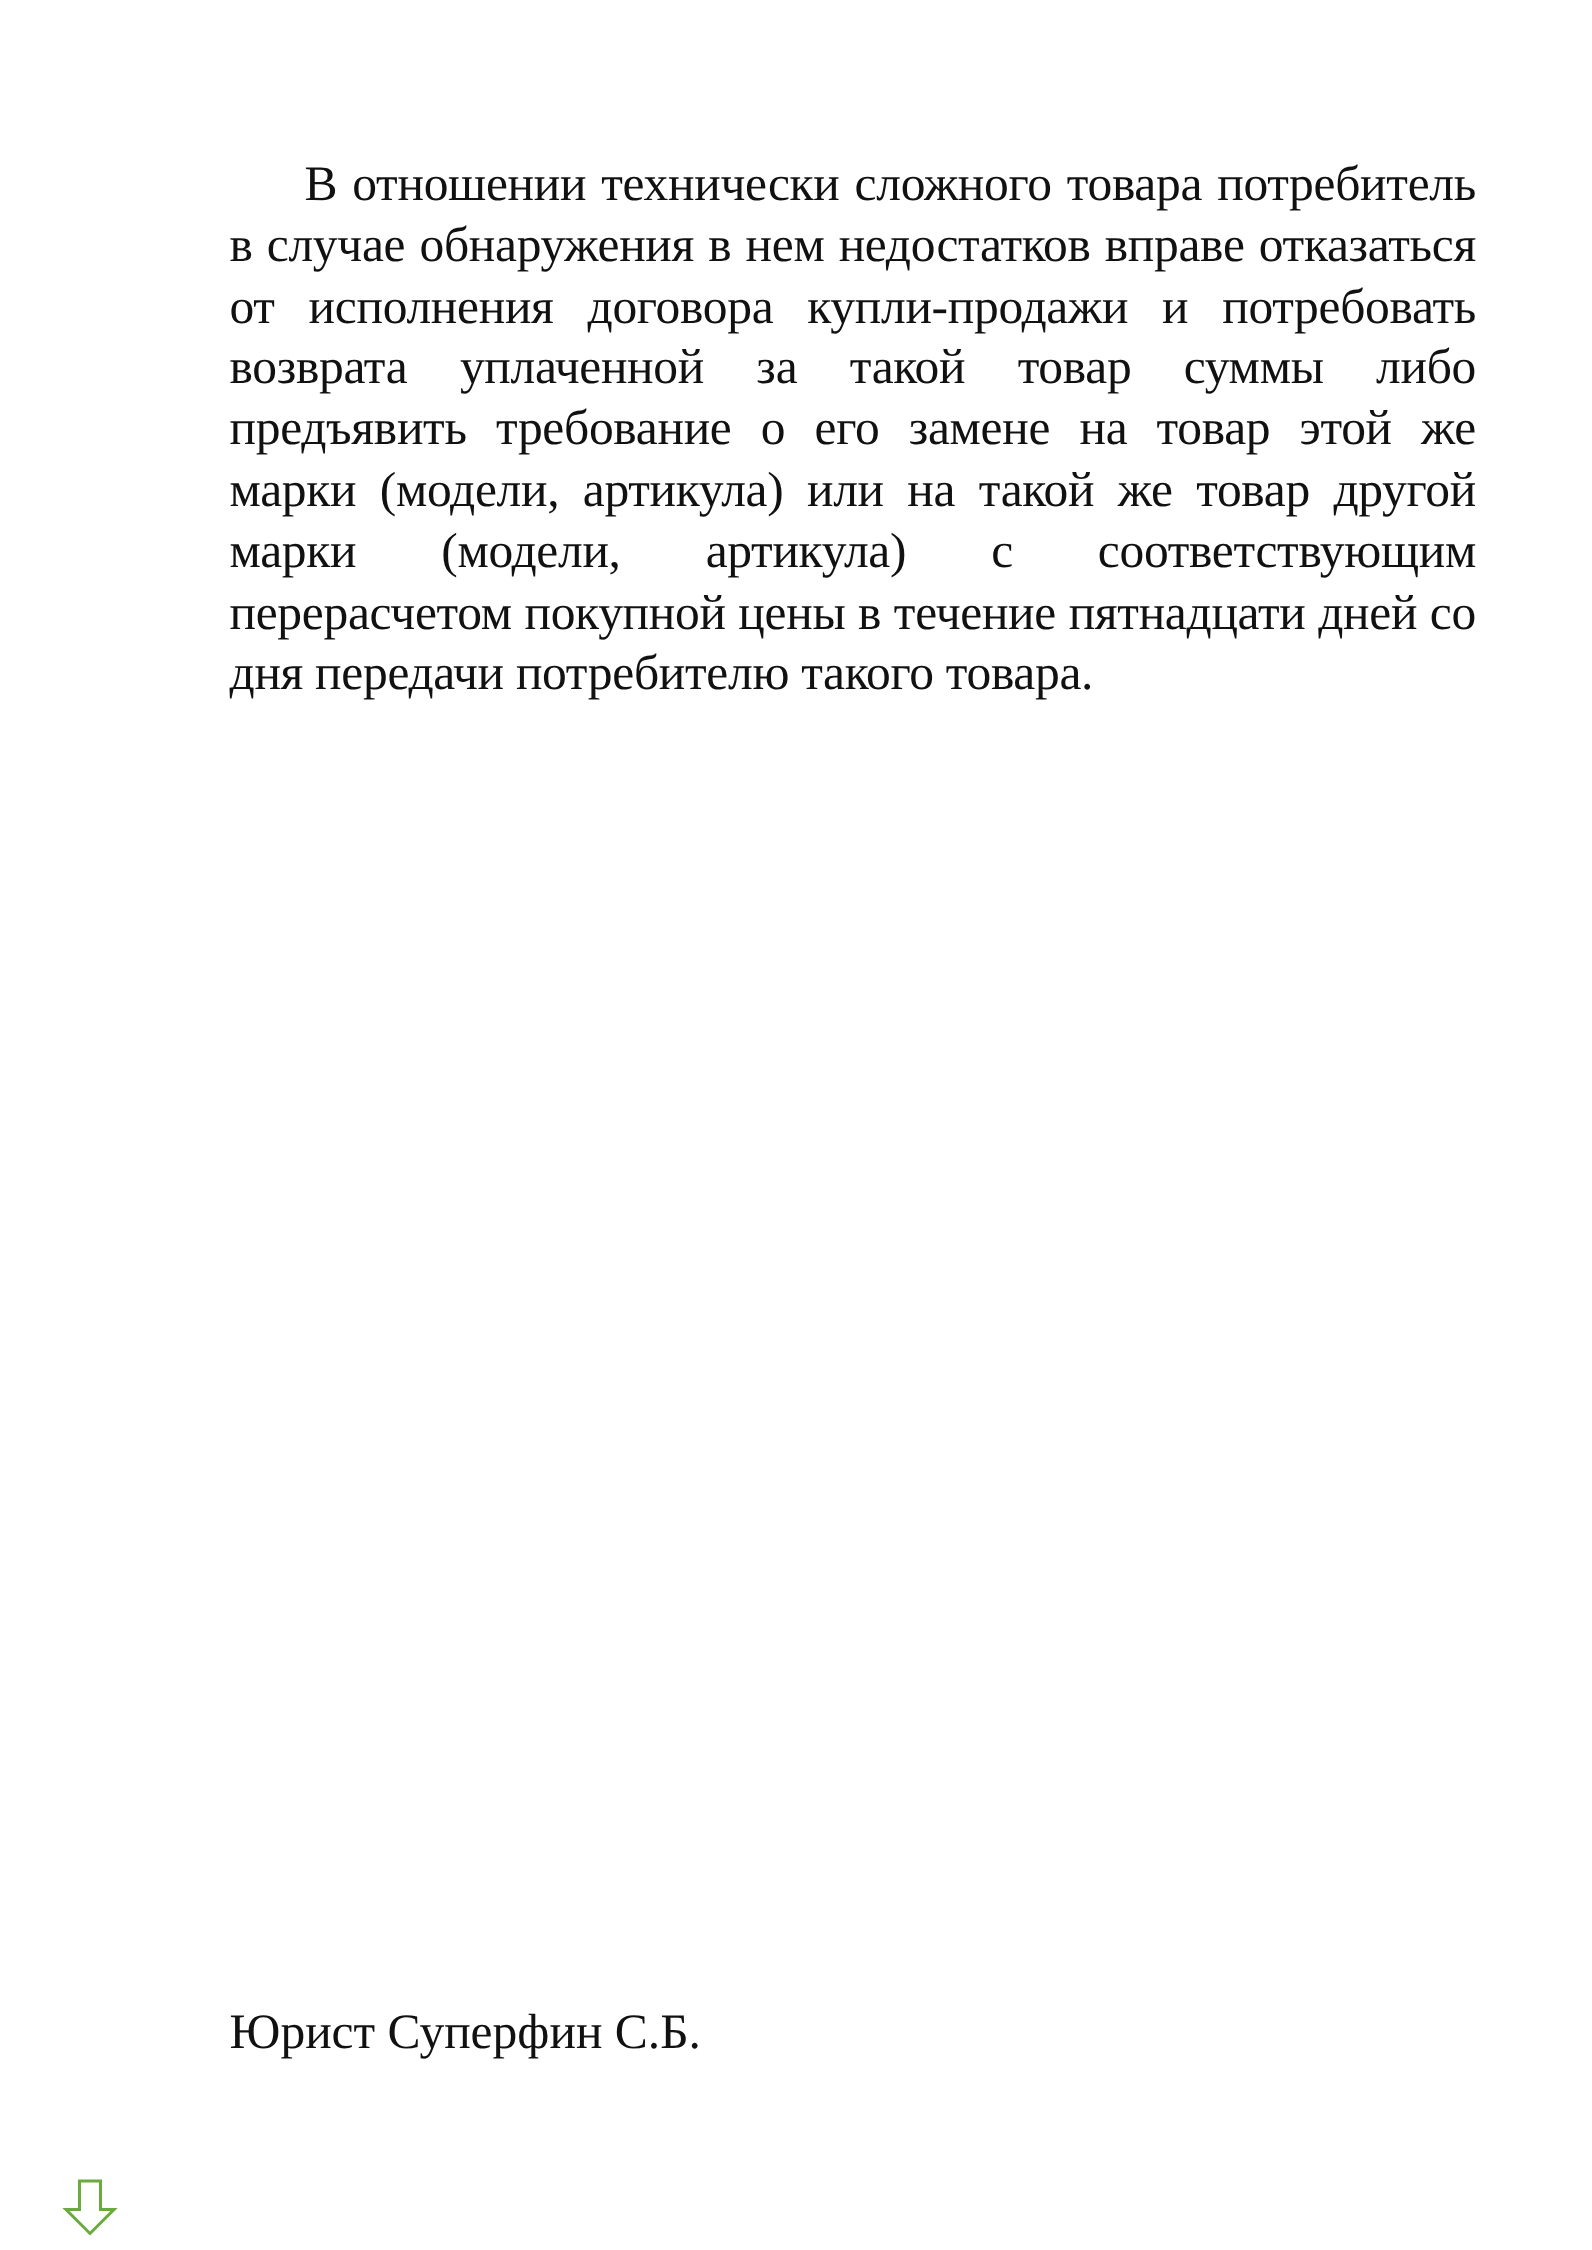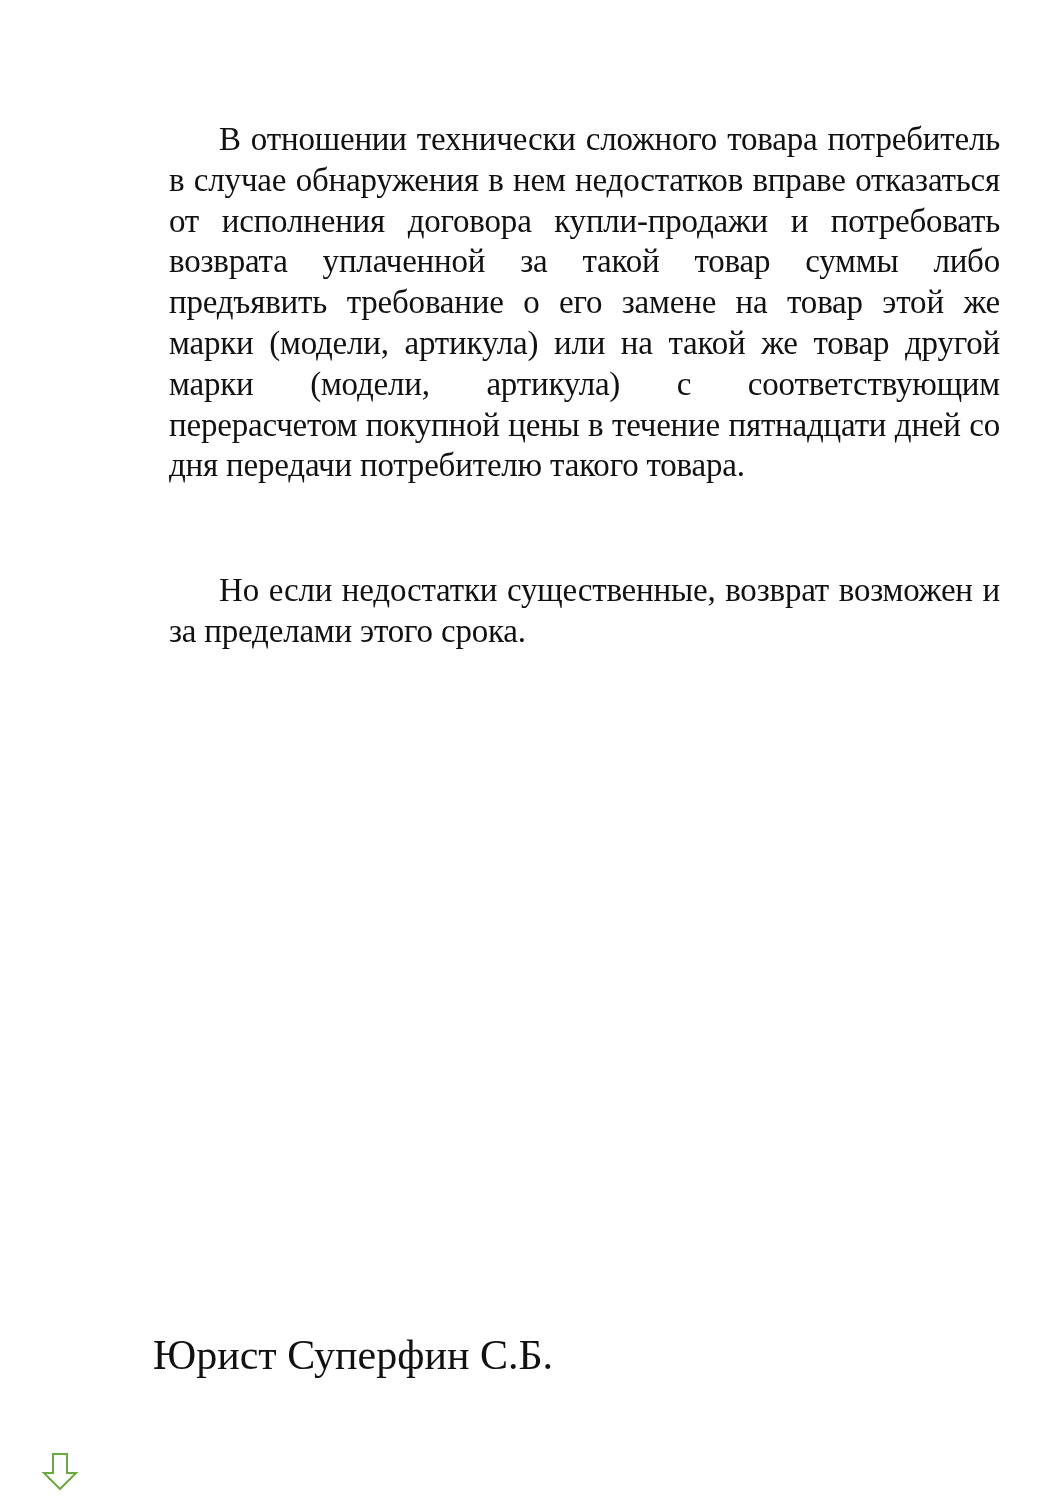--- a/index.html
+++ b/index.html
@@ -22,50 +22,49 @@
       height: 1500px;
     }
     .body-text {
       position: absolute;
       left: 153px;
       width: 831px;
       font-size: 33px;
       line-height: 40.8px;
       text-align: justify;
       text-indent: 50px;
-      margin: 16px;
+      margin: 0;
       letter-spacing: -0.2px;
     }
     .para-1 { top: 103px; }
     .para-2 { top: 554px; }
     .footer {
       position: absolute;
       left: 153px;
       top: 1334px;
-      font-size: 42px;
+      font-size: 33px;
       line-height: 42px;
     }
     .footer div { white-space: nowrap; }
     .next-page-arrow {
       position: absolute;
       left: 40px;
       top: 1452px;
       width: 40px;
       height: 40px;
       cursor: pointer;
     }
   </style>
 </head>
 <body>
 
 <div class="page">
 
   <p class="body-text para-1">В отношении технически сложного товара потребитель в случае обнаружения в нем недостатков вправе отказаться от исполнения договора купли-продажи и потребовать возврата уплаченной за такой товар суммы либо предъявить требование о его замене на товар этой же марки (модели, артикула) или на такой же товар другой марки (модели, артикула) с соответствующим перерасчетом покупной цены в течение пятнадцати дней со дня передачи потребителю такого товара.</p>
 
-  <p class="body-text para-2">Но если недостатки существенные, возврат возможен и за пределами этого срока.</p>
 
   <div class="footer">
     <div>Юрист Суперфин С.Б.</div>
   </div>
 
   <div class="next-page-arrow">
     <svg width="40" height="40" viewBox="0 0 40 40">
       <path d="M13 2 H27 V21 H36 L20 37 L4 21 H13 Z" fill="#ffffff" stroke="#6aaa3e" stroke-width="2" stroke-linejoin="miter"></path>
     </svg>
   </div>

